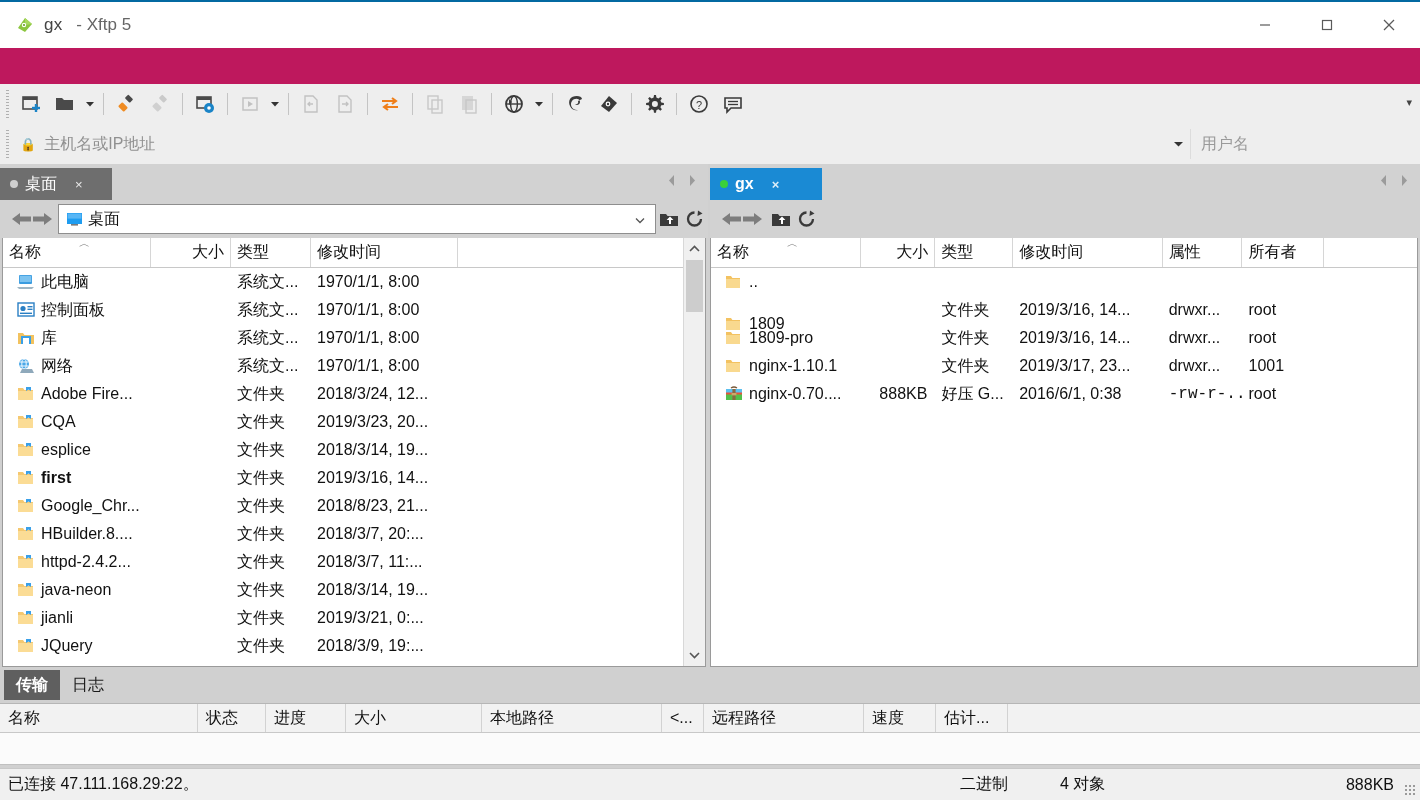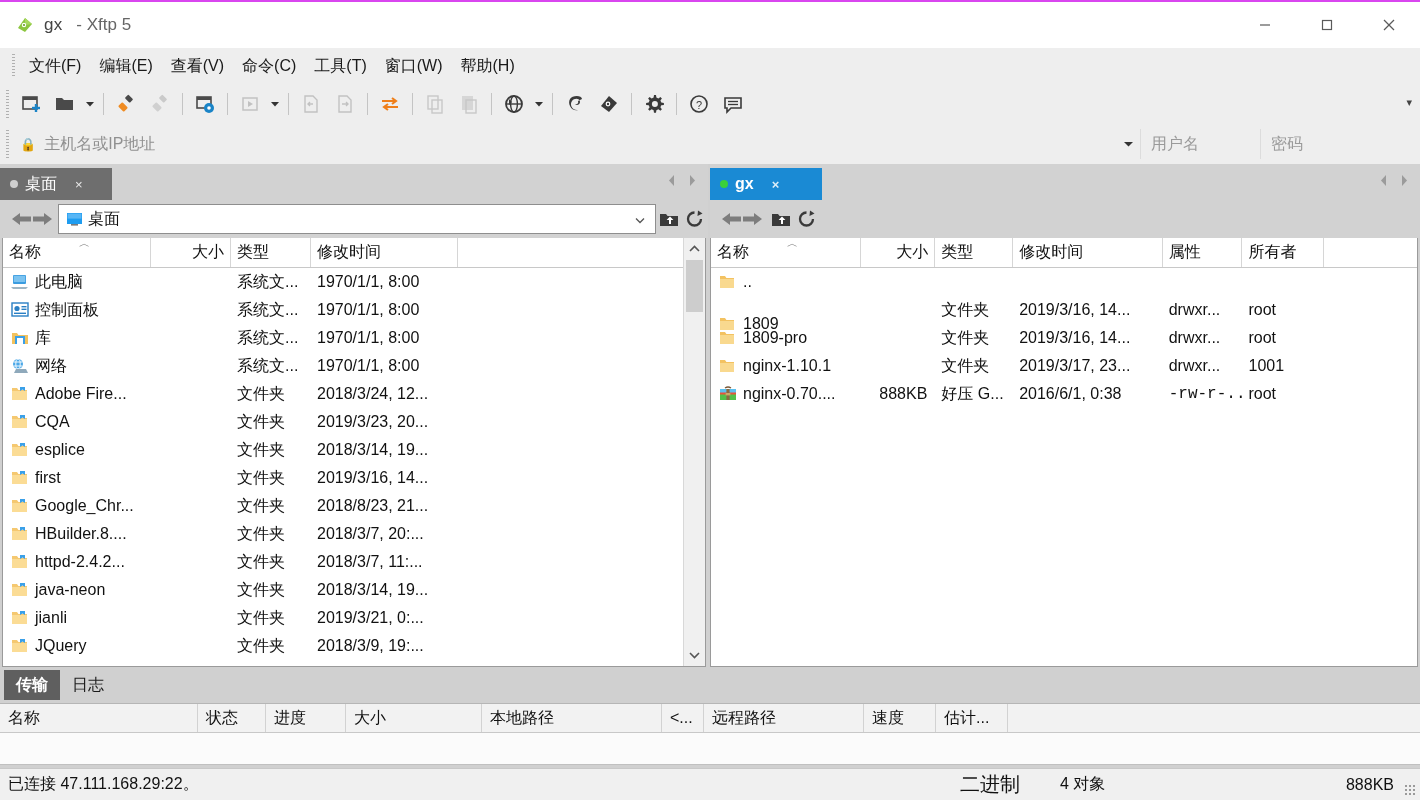--- a/index.html
+++ b/index.html
@@ -6,21 +6,21 @@
   html, body {
     width: 1420px; height: 800px;
     font-family: "Liberation Sans", "DejaVu Sans", sans-serif;
     background: #ffffff;
     overflow: hidden;
     -webkit-font-smoothing: antialiased;
   }
   .app {
     position: relative;
     width: 1420px; height: 800px;
-    border-top: 2px solid #d946ef;
+    border-top: 2px solid #0369a1;
     background: #be185d;
   }
 
   
   .titlebar {
     position: absolute; top: 0; left: 0; right: 0; height: 46px;
     background: #ffffff;
     display: flex; align-items: center;
   }
   .title-icon {
@@ -181,21 +181,21 @@
   }
 
   .row { display: flex; height: 28px; align-items: center; }
   .cell {
     font-size: 16px; color: #111;
     display: flex; align-items: center;
     padding-left: 6px; overflow: hidden; white-space: nowrap;
     height: 28px;
   }
   .cell.num { justify-content: flex-end; padding-right: 8px; padding-left: 0; }
-  .cell.name { padding-left: 7px; gap: 5px; }
+  .cell.name { padding-left: 13px; gap: 5px; }
   .ficon { width: 20px; min-width: 20px; display: flex; align-items: center; justify-content: center; }
 
   .vscroll {
     position: absolute; top: 0; right: 0; width: 22px; bottom: 0;
     background: #f0f0f0; border-left: 1px solid #d8d8d8;
   }
   .vs-btn {
     height: 22px; display: flex; align-items: center; justify-content: center;
     color: #555; font-size: 12px;
   }
@@ -225,21 +225,21 @@
     white-space: nowrap; overflow: hidden;
   }
   .xbody { height: 32px; background: #fbfbfb; border-bottom: 1px solid #c0c0c0; }
 
   .statusbar {
     position: absolute; bottom: 0; left: 0; right: 0; height: 32px;
     background: #f0f0f0; border-top: 1px solid #c8c8c8;
     display: flex; align-items: center;
   }
   .sb-conn { font-size: 16px; color: #111; padding-left: 8px; }
-  .sb-mode { position: absolute; left: 960px; font-size: 20px; color: #111; }
+  .sb-mode { position: absolute; left: 960px; font-size: 16px; color: #111; }
   .sb-count { position: absolute; left: 1060px; font-size: 16px; color: #111; }
   .sb-size { position: absolute; right: 26px; font-size: 16px; color: #111; }
   .grip {
     position: absolute; right: 3px; bottom: 3px; width: 13px; height: 13px;
     background-image:
       radial-gradient(circle, #9a9a9a 1px, transparent 1.2px);
     background-size: 4px 4px;
   }
 </style>
 </head>
@@ -271,29 +271,20 @@
       </div>
       <div class="wc">
         <svg width="16" height="16" viewBox="0 0 16 16">
             <line x1="3" y1="3" x2="13" y2="13" stroke="#5a5a5a" stroke-width="1.3"></line>
             <line x1="13" y1="3" x2="3" y2="13" stroke="#5a5a5a" stroke-width="1.3"></line>
           </svg>
       </div>
     </div>
   </div>
 
-  <div class="menubar">
-    <div class="menu-item">文件(F)</div>
-    <div class="menu-item">编辑(E)</div>
-    <div class="menu-item">查看(V)</div>
-    <div class="menu-item">命令(C)</div>
-    <div class="menu-item">工具(T)</div>
-    <div class="menu-item">窗口(W)</div>
-    <div class="menu-item">帮助(H)</div>
-  </div>
 
   <div class="toolbar">
     <div class="tb-btn">
       <svg width="22" height="22" viewBox="0 0 22 22">
         <rect x="3" y="4" width="14" height="12" fill="none" stroke="#4a4a4a" stroke-width="1.6"></rect>
         <rect x="3" y="4" width="14" height="3" fill="#4a4a4a"></rect>
         <line x1="12" y1="15" x2="20" y2="15" stroke="#1a84c7" stroke-width="2.4"></line>
         <line x1="16" y1="11" x2="16" y2="19" stroke="#1a84c7" stroke-width="2.4"></line>
       </svg>
     </div>
@@ -429,21 +420,20 @@
     <div class="host-box">
       <span class="lock-glyph">🔒</span>
       <span class="host-ph">主机名或IP地址</span>
     </div>
     <div class="host-caret">
       <svg width="9" height="6" viewBox="0 0 9 6">
           <path d="M0 1 L9 1 L4.5 5.5 Z" fill="#333"></path>
         </svg>
     </div>
     <div class="cred user">用户名</div>
-    <div class="cred pass">密码</div>
   </div>
 
   <div class="panels">
 
     <div class="panel left">
       <div class="tabstrip">
         <div class="tab local">
           <span class="tab-dot"></span>
           <span class="tab-label">桌面</span>
           <span class="tab-close">×</span>
@@ -619,21 +609,21 @@
                   </svg>
                 </span>
                 <span>esplice</span>
               </div>
               <div class="cell num" style="width: 80px;"></div>
               <div class="cell" style="width: 80px;">文件夹</div>
               <div class="cell" style="width: 147px;">2018/3/14, 19...</div>
               <div class="cell" style="width: 230px;"></div>
             </div>
             <div class="row">
-              <div class="cell name" style="width: 148px;">
+              <div class="cell name" style="width: 148px; font-weight: bold;">
                 <span class="ficon">
                   <svg width="18" height="16" viewBox="0 0 18 16">
                     <path d="M1 2 L6 2 L7.4 4 L16 4 L16 14 L1 14 Z" fill="#f5c870"></path>
                     <path d="M1 5 L16 5 L16 14 L1 14 Z" fill="#fbdc95"></path>
                     <path d="M9 1 L14 1 L14 5 L11.5 3.4 L9 5 Z" fill="#3aa0e8"></path>
                   </svg>
                 </span>
                 <span>first</span>
               </div>
               <div class="cell num" style="width: 80px;"></div>

